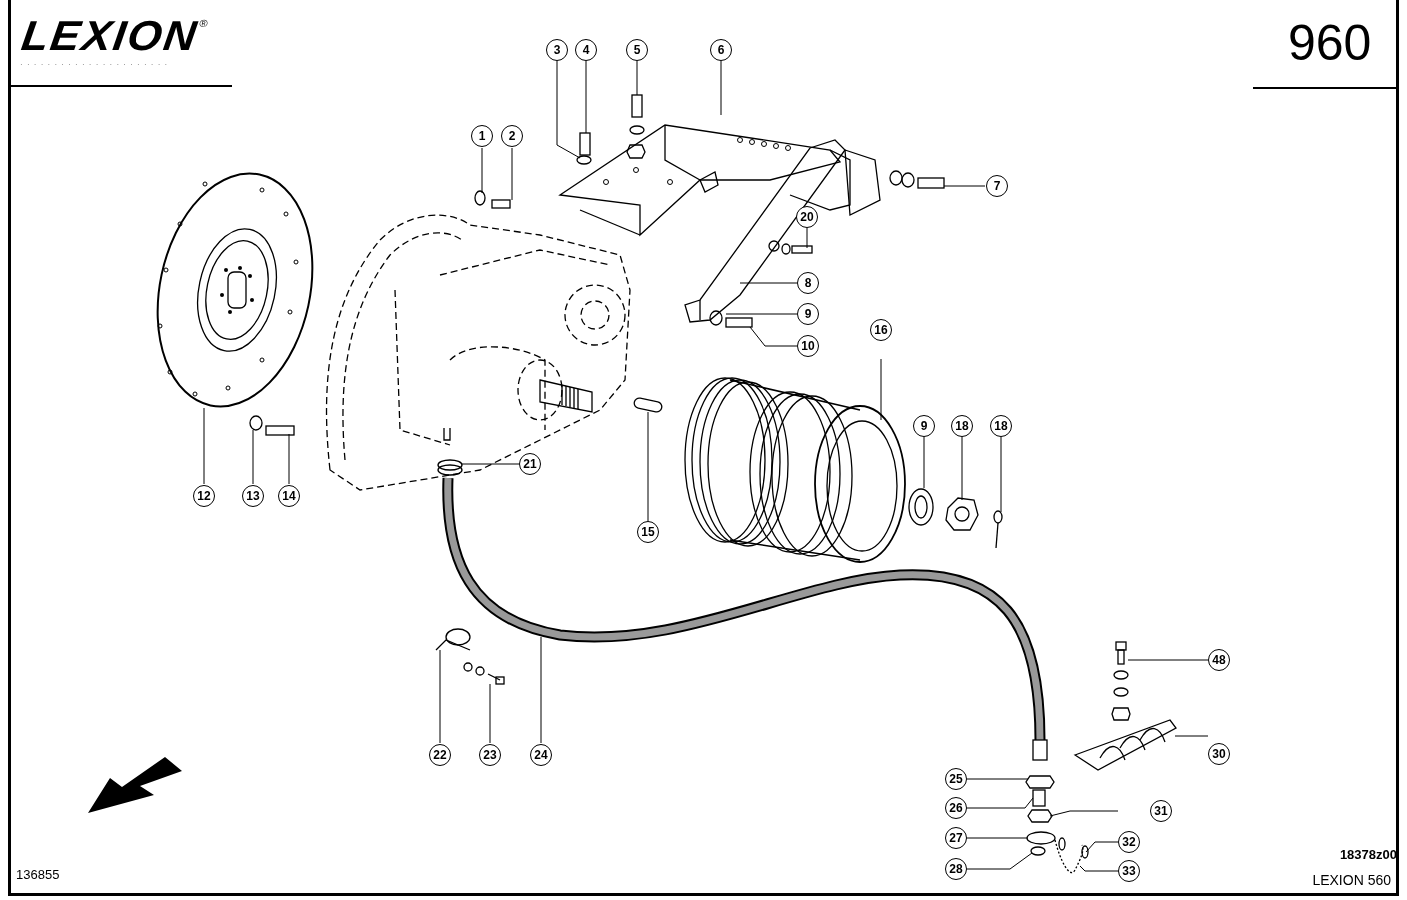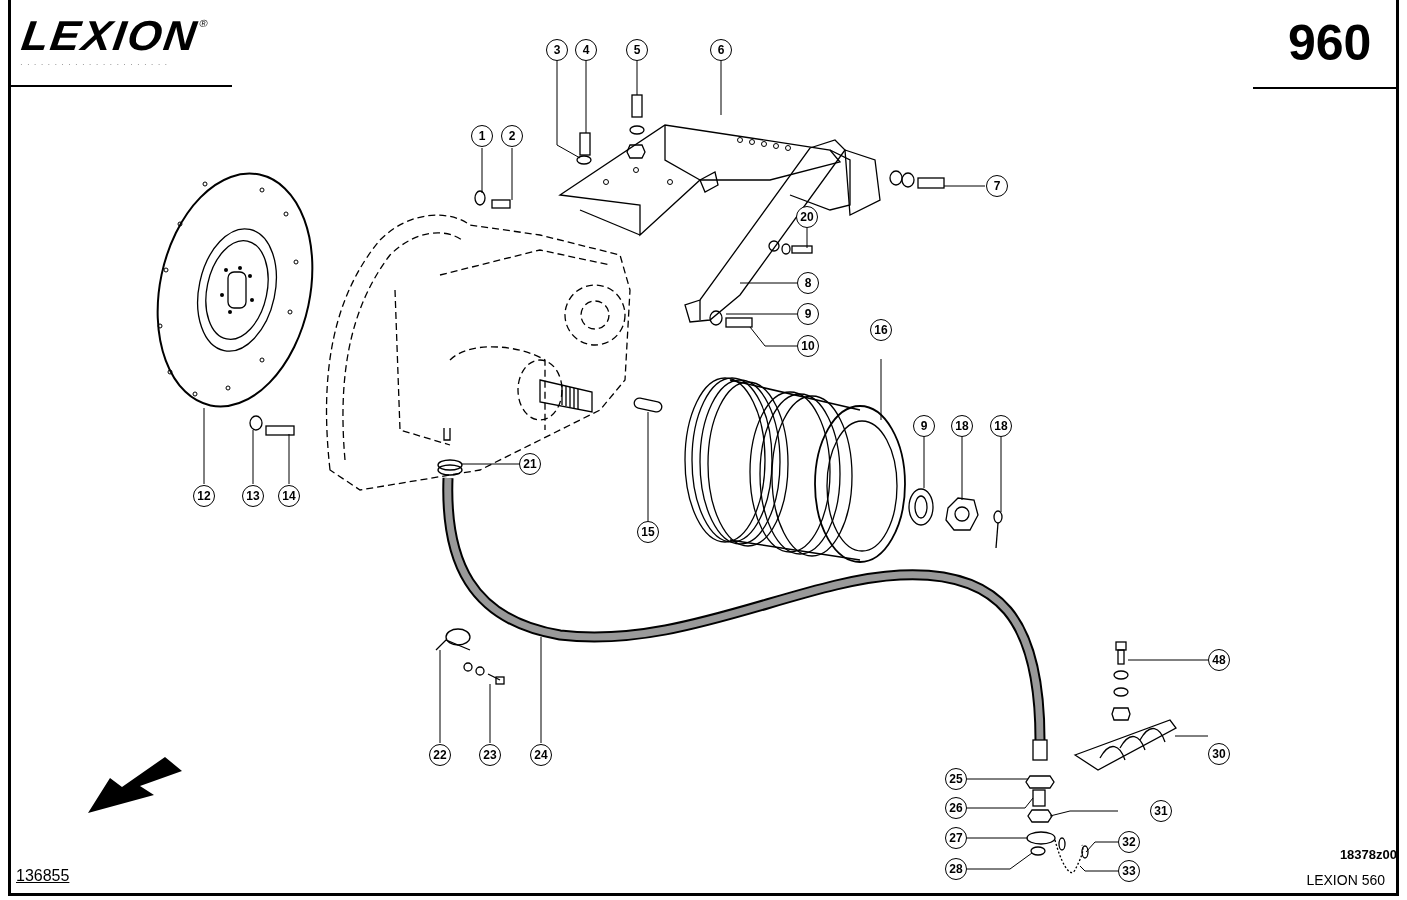--- a/index.html
+++ b/index.html
@@ -3,24 +3,24 @@
 <meta charset="utf-8">
 <style>
   html, body { margin:0; padding:0; background:#fff; }
   body { width:1407px; height:900px; position:relative; overflow:hidden; font-family:"Liberation Sans", sans-serif; color:#000; }
   .frame { position:absolute; left:8px; top:0; width:1391px; height:896px; border-left:3px solid #000; border-right:3px solid #000; border-bottom:3px solid #000; box-sizing:border-box; }
   .logo { position:absolute; left:22px; top:14px; font-family:"Liberation Sans", sans-serif; font-weight:900; font-style:italic; font-size:44px; letter-spacing:2px; transform:skewX(-8deg) scaleY(0.95); line-height:1; }
   .logo sup { font-size:11px; font-style:normal; font-weight:400; vertical-align:top; position:relative; top:4px; }
   .subline { position:absolute; left:20px; top:60px; font-size:8px; color:#888; letter-spacing:1px; }
   .rule-left { position:absolute; left:8px; top:85px; width:224px; height:2px; background:#000; }
   .rule-right { position:absolute; left:1253px; top:87px; width:146px; height:2px; background:#000; }
-  .pagenum { position:absolute; left:1288px; top:18px; font-size:50px; font-weight:700; line-height:1; }
+  .pagenum { position:absolute; left:1288px; top:18px; font-size:50px; font-weight:400; line-height:1; }
   .code-tr { position:absolute; right:10px; top:847px; font-size:13px;font-weight:bold; }
-  .model { position:absolute; right:22px; top:872px; font-size:14px; }
-  .code-bl { position:absolute; left:16px; top:867px; font-size:16px;text-decoration:underline; }
+  .model { position:absolute; right:16px; top:872px; font-size:14px; }
+  .code-bl { position:absolute; left:16px; top:867px; font-size:13px; }
   svg.drawing { position:absolute; left:0; top:0; }
   .callout { position:absolute; width:22px; height:22px; border:1.5px solid #000; border-radius:50%; box-sizing:border-box; background:#fff; font-size:12px; font-weight:700; display:flex; align-items:center; justify-content:center; line-height:1; cursor:pointer; }
 </style>
 </head>
 <body>
 
 <div class="frame"></div>
 
 <div class="logo"><span>LEXION</span><sup>®</sup></div>
 <div class="subline">· · · · · · · · · · · · · · · · · · · · · ·</div>

